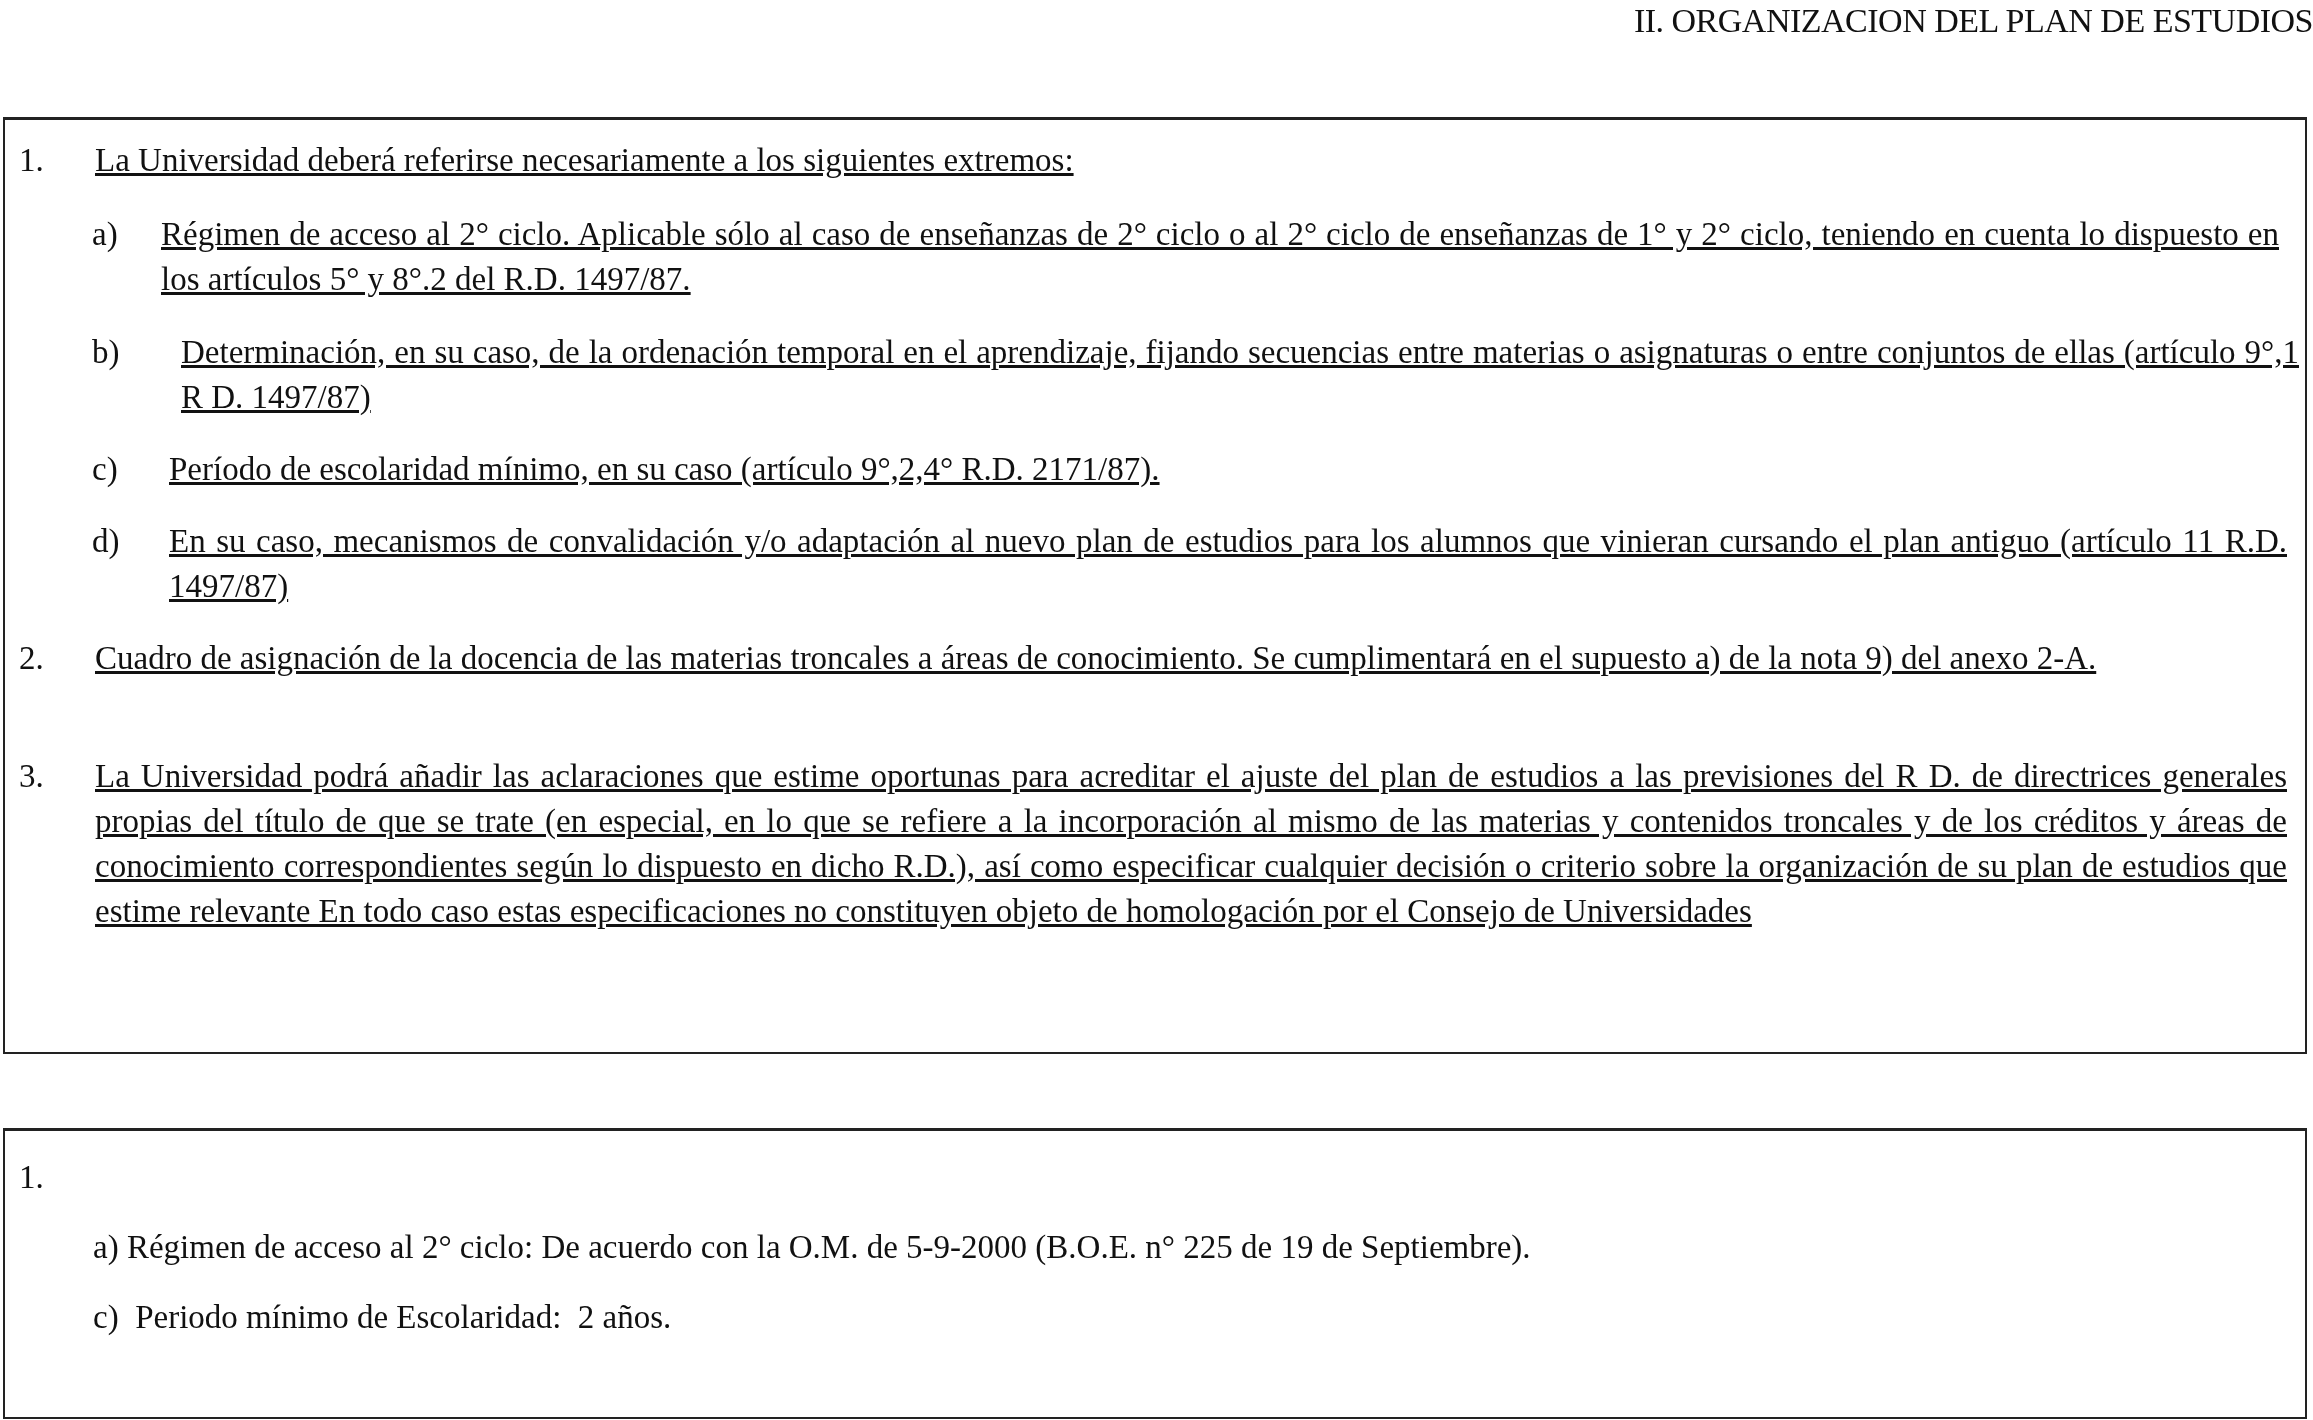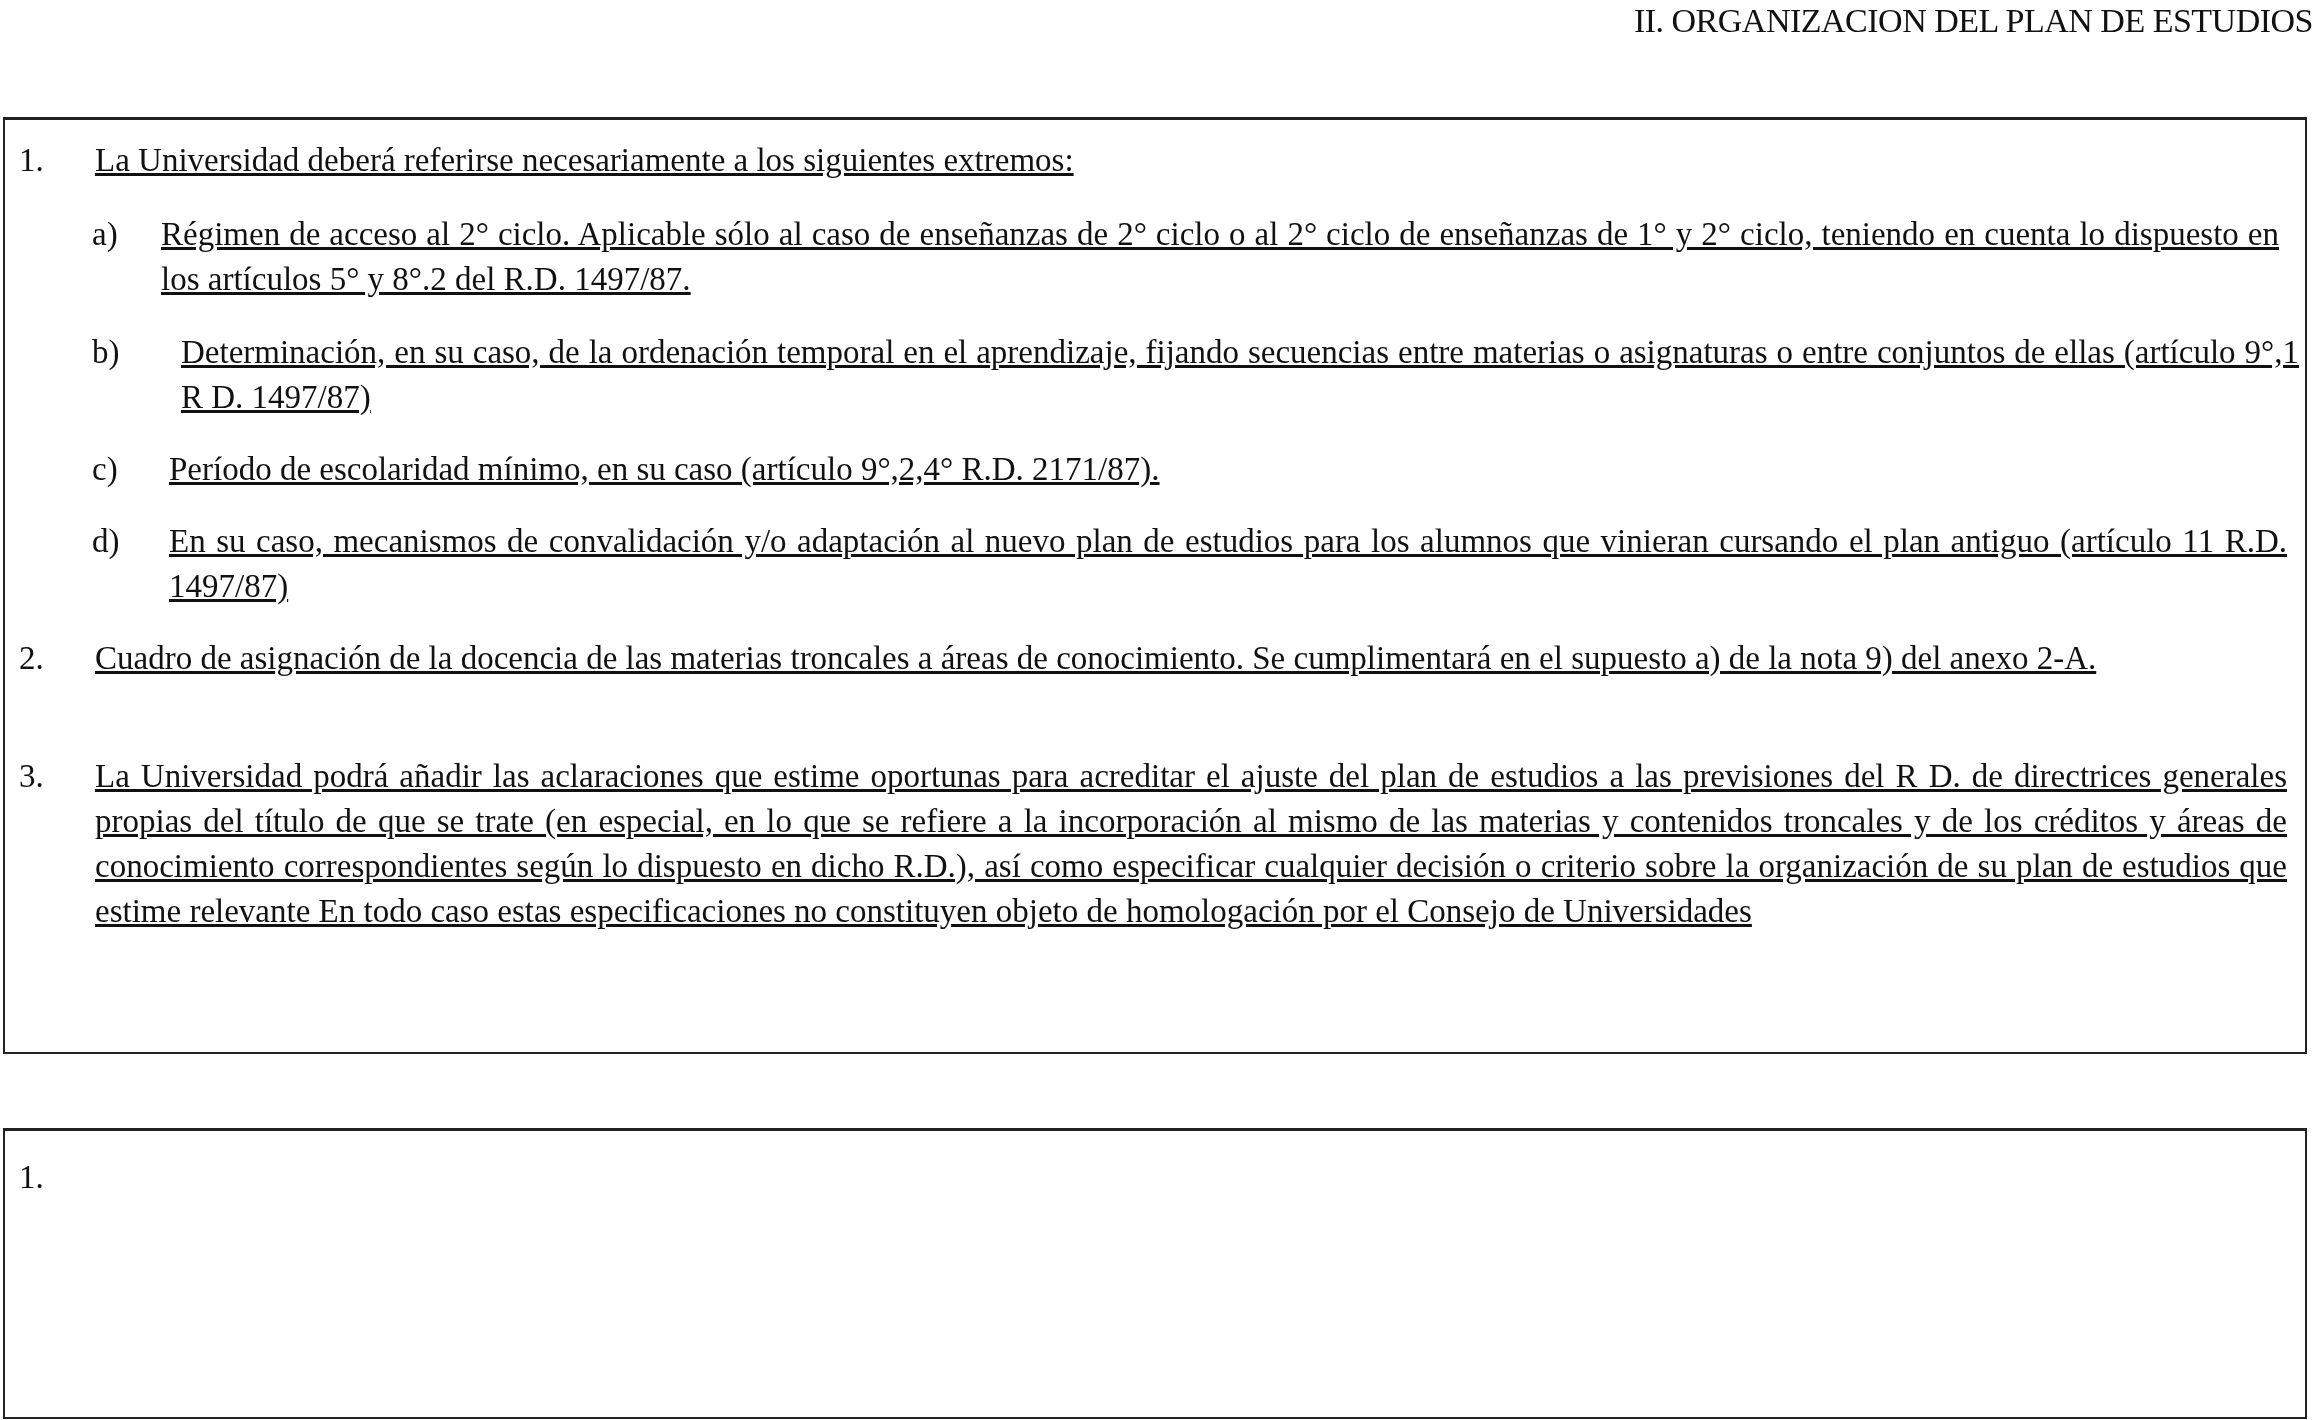--- a/index.html
+++ b/index.html
@@ -46,13 +46,15 @@
     <span class="txt" style="left:76px;width:2192px">Cuadro de asignación de la docencia de las materias troncales a áreas de conocimiento. Se cumplimentará en el supuesto a) de la nota 9) del anexo 2-A.</span>
   </div>
   <div class="row" style="top:634px;left:14px;width:2270px;">
     <span class="num" style="left:0">3.</span>
     <span class="txt" style="left:76px;width:2192px">La Universidad podrá añadir las aclaraciones que estime oportunas para acreditar el ajuste del plan de estudios a las previsiones del R D. de directrices generales propias del título de que se trate (en especial, en lo que se refiere a la incorporación al mismo de las materias y contenidos troncales y de los créditos y áreas de conocimiento correspondientes según lo dispuesto en dicho R.D.), así como especificar cualquier decisión o criterio sobre la organización de su plan de estudios que estime relevante En todo caso estas especificaciones no constituyen objeto de homologación por el Consejo de Universidades</span>
   </div>
 </div>
 
 <div class="box" id="box2">
   <div class="row" style="top:24px;left:14px;">1.</div>
+  <div class="row" style="top:94px;left:88px;white-space:pre;">a) Régimen de acceso al 2° ciclo: De acuerdo con la O.M. de 5-9-2000 (B.O.E. n° 225 de 19 de Septiembre).</div>
+  <div class="row" style="top:164px;left:88px;white-space:pre;">c)  Periodo mínimo de Escolaridad:  2 años.</div>
 </div>
 
 </body></html>

